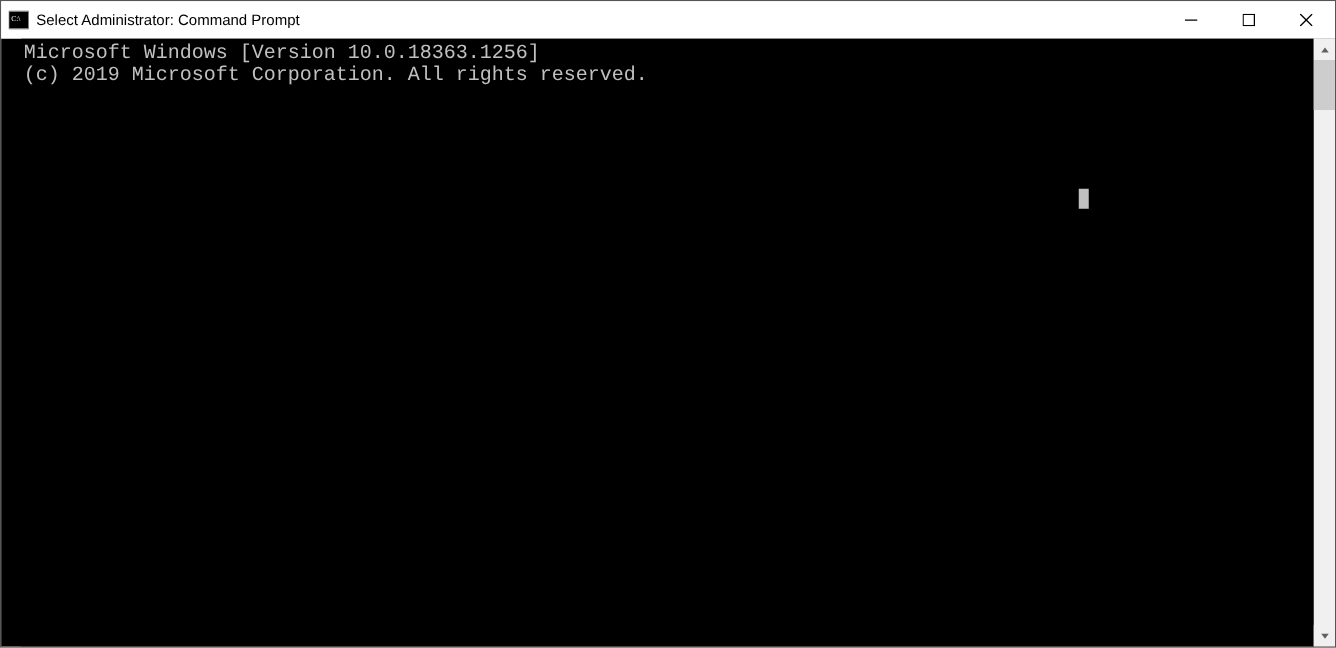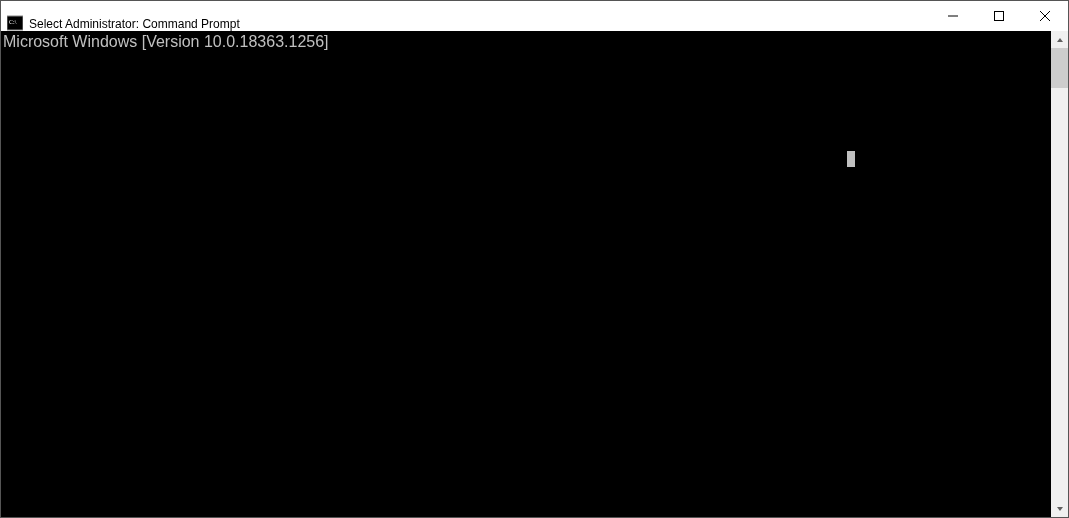--- a/index.html
+++ b/index.html
@@ -15,21 +15,21 @@
       height: 518px;
       border: 1px solid #555;
       display: flex;
       flex-direction: column;
       background: #fff;
     }
     .titlebar {
       height: 30px;
       background: #fff;
       display: flex;
-      align-items: flex-end;
+      align-items: center;
       padding-left: 6px;
       font-size: 12px;
       color: #000;
     }
     .titlebar .icon {
       width: 16px;
       height: 16px;
       margin-right: 6px;
       display: inline-flex;
       align-items: center;
@@ -57,26 +57,27 @@
     .terminal-wrap {
       flex: 1;
       display: flex;
       background: #000;
       position: relative;
     }
     .terminal {
       flex: 1;
       background: #000;
       color: #c0c0c0;
-      font-family: Liberation Sans, sans-serif;
+      font-family: Liberation Mono, monospace;
       font-size: 16px;
       line-height: 18px;
       padding: 2px 0 0 2px;
       white-space: pre;
       position: relative;
+      margin-left: 16px;
     }
     .terminal .line { display: block; }
     .terminal .cursor {
       display: inline-block;
       width: 8px;
       height: 3px;
       background: #c0c0c0;
       vertical-align: -2px;
       margin-left: 0px;
     }
@@ -140,21 +141,21 @@
       </div>
       <div class="win-btn close">
         <svg width="10" height="10" viewBox="0 0 10 10">
             <line x1="0" y1="0" x2="10" y2="10" stroke="#000" stroke-width="1"></line>
             <line x1="10" y1="0" x2="0" y2="10" stroke="#000" stroke-width="1"></line>
           </svg>
       </div>
     </div>
   </div>
   <div class="terminal-wrap">
-    <div class="terminal"><span class="line">Microsoft Windows [Version 10.0.18363.1256]</span><span class="line"></span>
+    <div class="terminal"><span class="line">Microsoft Windows [Version 10.0.18363.1256]</span><span class="line">(c) 2019 Microsoft Corporation. All rights reserved.</span><span class="line"></span>
       <div class="block-cursor"></div>
     </div>
     <div class="scrollbar">
       <div class="scroll-up">
         <svg width="8" height="8" viewBox="0 0 8 8">
             <polygon points="4,2 7,6 1,6" fill="#606060"></polygon>
           </svg>
       </div>
       <div class="scroll-thumb"></div>
       <div class="scroll-down">

